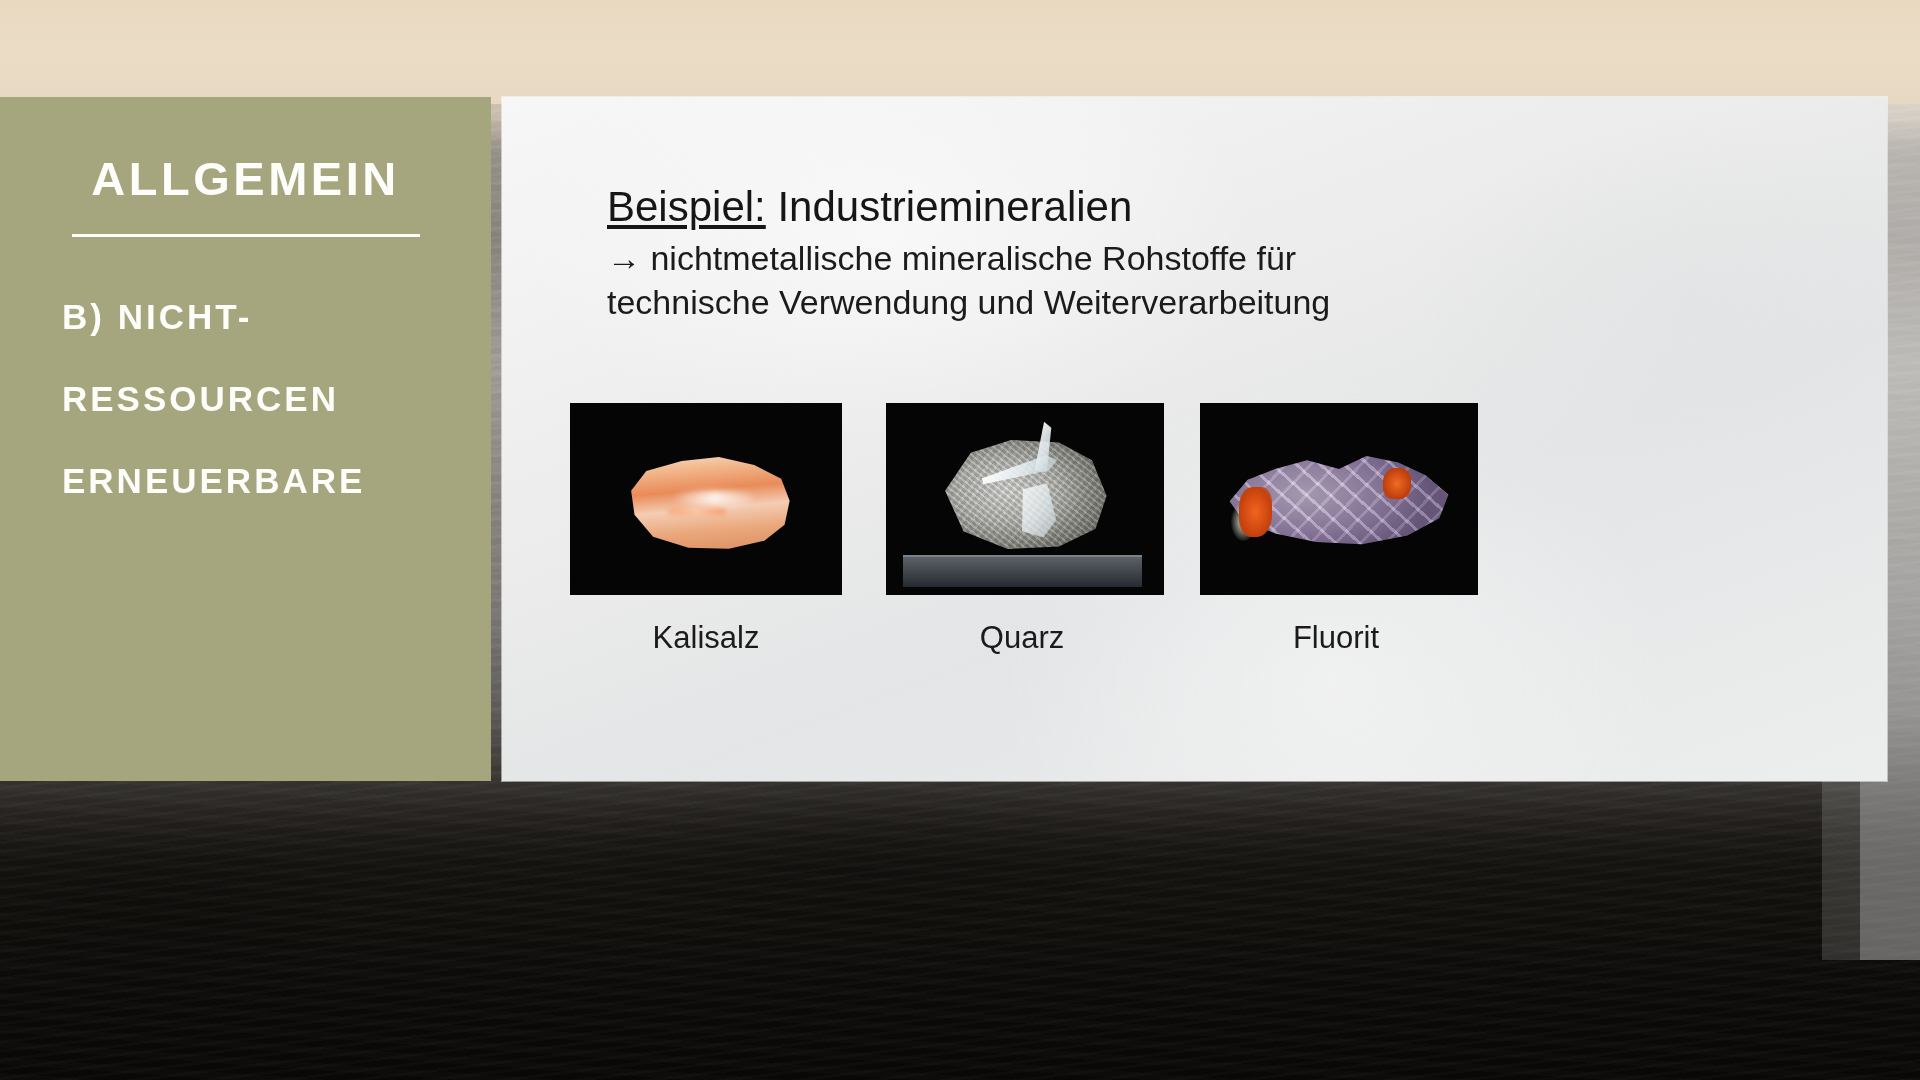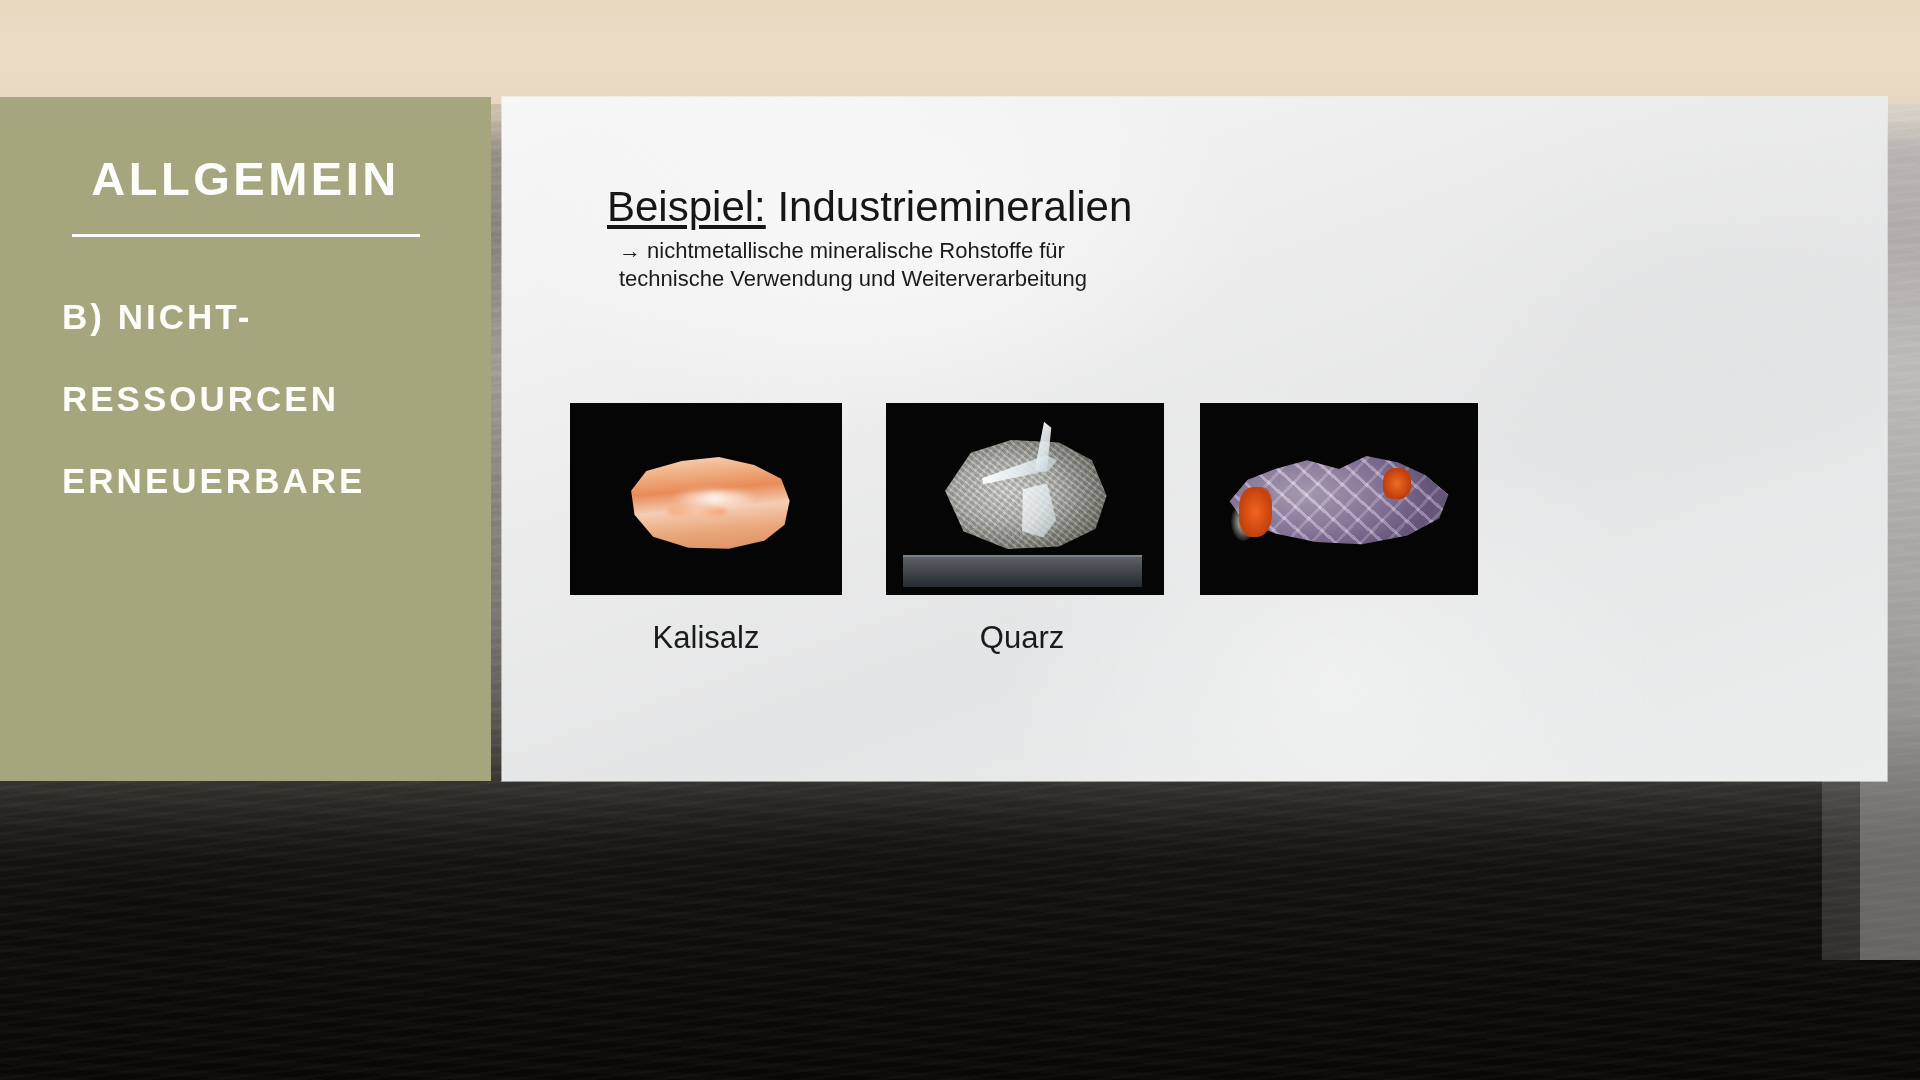--- a/index.html
+++ b/index.html
@@ -169,22 +169,22 @@
   .heading {
     font-size: 42px;
     color: #161616;
     line-height: 1.05;
     margin: 0;
     white-space: nowrap;
   }
   .heading .u { text-decoration: underline; text-underline-offset: 4px; }
 
   .body-text {
-    margin: 8px 0 0 12px;
-    font-size: 22px;
+    margin: 8px 0 0 0;
+    font-size: 34px;
     color: #1b1b1b;
     line-height: 1.28;
     max-width: 760px;
   }
 
   
   .figures {
     position: absolute;
     left: 68px;
     top: 306px;
@@ -382,18 +382,19 @@
 
       <div class="figure figure-3">
         <div class="photo wide">
           <div class="fl-mass">
             <div class="fl-cubes"></div>
           </div>
           <div class="fl-pale"></div>
           <div class="fl-orange1"></div>
           <div class="fl-orange2"></div>
         </div>
+        <div class="caption">Fluorit</div>
       </div>
 
     </div>
   </div>
 
 </div>
 
 </body></html>

